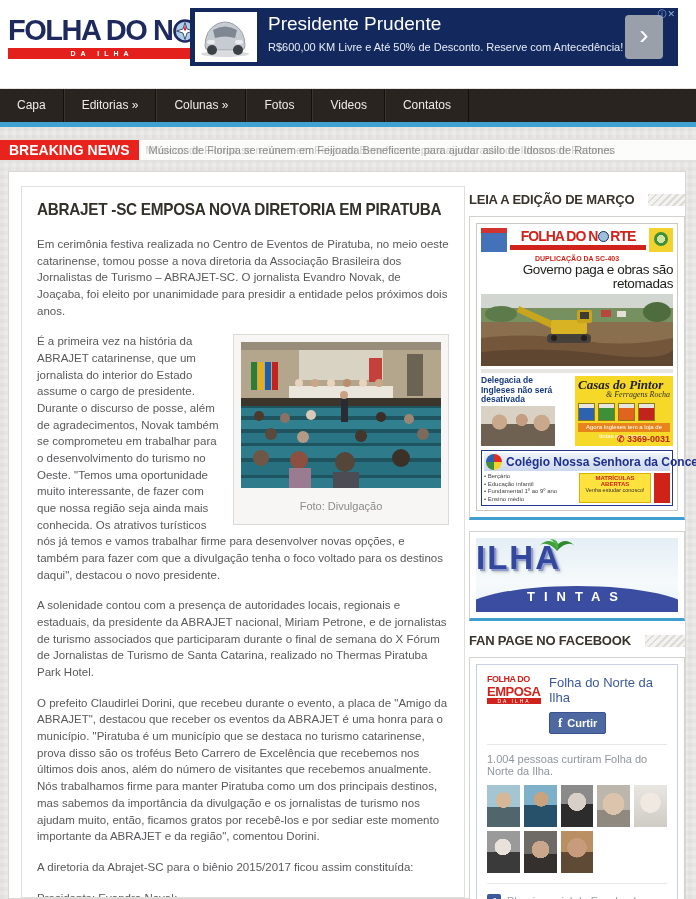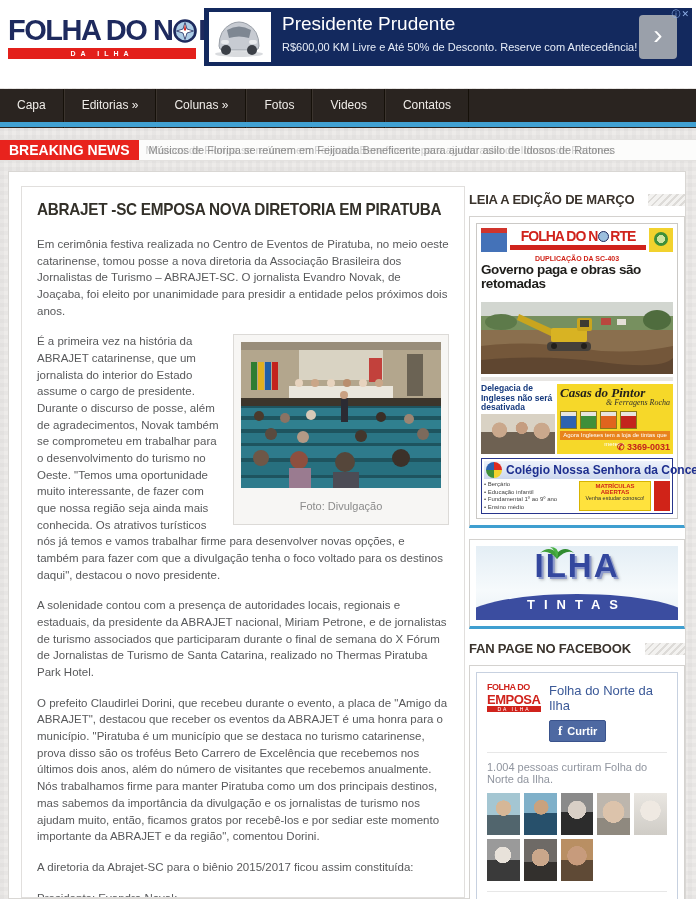--- a/index.html
+++ b/index.html
@@ -16,30 +16,30 @@
   
   .header { position:absolute; top:0; left:0; right:0; height:88px; background:#fff; }
   .logo { position:absolute; left:8px; top:14px; width:188px; cursor:pointer; }
   .logo-line { display:flex; align-items:center; font-weight:800; font-size:29px;
                letter-spacing:-1.5px; color:#1e2a5e; white-space:nowrap; }
   .compass { width:24px; height:24px; margin:0 1px; flex:0 0 auto; }
   .logo-bar { height:11px; background:#e3201b; margin-top:1px; display:flex;
               align-items:center; justify-content:center; }
   .logo-tag { color:#fff; font-size:7px; font-weight:bold; letter-spacing:5px; }
 
-  .ad { position:absolute; left:204px; top:8px; width:488px; height:58px; background:#13295e; cursor:pointer; }
+  .ad { position:absolute; left:190px; top:8px; width:488px; height:58px; background:#13295e; cursor:pointer; }
   .ad-car { position:absolute; left:5px; top:4px; width:62px; height:50px; background:#fff; }
   .ad-title { position:absolute; left:78px; top:5px; font-size:19px; color:#fff; }
   .ad-sub { position:absolute; left:78px; top:33px; font-size:11px; color:#e6ecf7; }
   .ad-cta { position:absolute; right:15px; top:7px; width:38px; height:44px; background:#9aa0aa;
             border-radius:4px; color:#fff; font-size:28px; line-height:40px; text-align:center; }
   .ad-badges { position:absolute; right:2px; top:0; font-size:9px; color:#8fb0e8; letter-spacing:1px; }
 
   
-  .nav { position:absolute; top:89px; left:0; right:0; height:39px; background:#2a2420; display:flex; }
+  .nav { position:absolute; top:89px; left:0; right:0; height:33px; background:#2a2420; display:flex; }
   .nav-item { padding:0 17px; line-height:33px; font-size:12px; color:#efece8;
               border-right:1px solid #151009; border-left:1px solid #3b342e; cursor:pointer; }
   .nav-item:first-child { border-left:none; }
   .nav-accent { position:absolute; top:122px; left:0; right:0; height:5px; background:#40a1d3; }
 
   
   .breaking { position:absolute; top:139px; left:0; right:0; height:22px; background:#fcfcfb;
               border-top:1px solid #e3e1df; border-bottom:1px solid #e3e1df; display:flex; }
   .breaking-label { background:#e8231d; color:#fff; font-size:14px; font-weight:bold;
                     padding:0 9px; display:flex; align-items:center; flex:0 0 auto; }
@@ -80,25 +80,25 @@
   .mast-mid { flex:1; }
   .mast-title { display:flex; align-items:center; justify-content:center; font-weight:800;
                 font-size:14px; letter-spacing:-1px; color:#d0231c; white-space:nowrap; }
   .mast-compass { width:11px; height:11px; border-radius:50%; background:#9cc0de;
                   border:1.5px solid #1e2a5e; margin:0 1px; }
   .mast-bar { height:5px; background:#d0231c; margin-top:1px; }
   .mast-thumb-r { width:24px; background:#f2d22e; position:relative; }
   .mast-thumb-r::after { content:""; position:absolute; left:5px; top:4px; width:14px; height:14px;
                          border-radius:50%; background:radial-gradient(#cfe4a0 0 40%, #3f8f3a 41%); }
   .kicker { text-align:center; font-size:7px; font-weight:bold; color:#d02318; margin:3px 0 1px; }
-  .headline { text-align:left; font-size:13.5px; font-weight:700; color:#1e1d1a;
-              letter-spacing:-0.4px; line-height:1.05; margin-bottom:11px; }
+  .headline { text-align:right; font-size:13.5px; font-weight:400; color:#1e1d1a;
+              letter-spacing:-0.4px; line-height:1.05; margin-bottom:3px; }
   .cover-photo { display:block; width:100%; height:72px; }
   .cover-capline { height:4px; background:#e8e6e3; margin:3px 0; }
-  .cover-mid { display:flex; gap:2px; }
+  .cover-mid { display:flex; gap:20px; }
   .cover-left { width:74px; }
   .cover-left b { display:block; font-size:8.5px; color:#15397d; line-height:1.1; margin-bottom:2px; }
   .cover-left .pic { height:40px;
       background:radial-gradient(circle at 25% 40%, #caa88c 0 12%, transparent 13%),
                  radial-gradient(circle at 55% 35%, #c59d80 0 12%, transparent 13%),
                  radial-gradient(circle at 82% 42%, #caa88c 0 12%, transparent 13%),
                  linear-gradient(#d9d2c4 0 45%, #6e6152 45% 100%); }
   .cover-ad { flex:1; background:#f6d829; padding:2px 3px; }
   .cover-ad .script { font-family:"Liberation Serif", serif; font-style:italic; font-weight:bold;
                       font-size:13px; color:#23211c; line-height:1; }
@@ -120,21 +120,21 @@
   .school-body { display:flex; gap:3px; align-items:stretch; margin-top:2px; }
   .school-list { flex:1; font-size:6px; color:#444; line-height:1.25; }
   .school-badge { width:72px; background:#ffe23d; border:1px solid #d8b400; padding:1px 2px; text-align:center; }
   .school-badge b { display:block; font-size:6px; color:#d02318; }
   .school-badge span { display:block; font-size:5.5px; color:#333; }
   .school-crest { width:16px; background:#d02318; }
 
   
   .tintas { position:relative; height:74px; overflow:hidden;
             background:linear-gradient(#e4eef5, #f6fafc 60%, #e9f1f6); }
-  .tintas-word { position:relative; text-align:center; font-size:33px; font-weight:800;
+  .tintas-word { position:relative; font-size:33px; font-weight:800;
                  color:#33479e; letter-spacing:2px; line-height:40px;
                  text-shadow:2px 2px 0 #8d9acc, 3px 3px 3px rgba(0,0,0,.25); }
   .palm { position:absolute; left:64px; top:1px; width:34px; height:14px; z-index:2; }
   .hill { position:absolute; left:-14px; right:-14px; bottom:-26px; height:52px;
           background:#3b4da0; border-radius:50% 50% 0 0; text-align:center; }
   .hill span { color:#fff; font-size:13px; font-weight:bold; letter-spacing:9px; line-height:22px; }
 
   
   .fb { border:1px solid #c7d1e0; padding:10px; background:#fff; }
   .fb-head { display:flex; gap:8px; }

